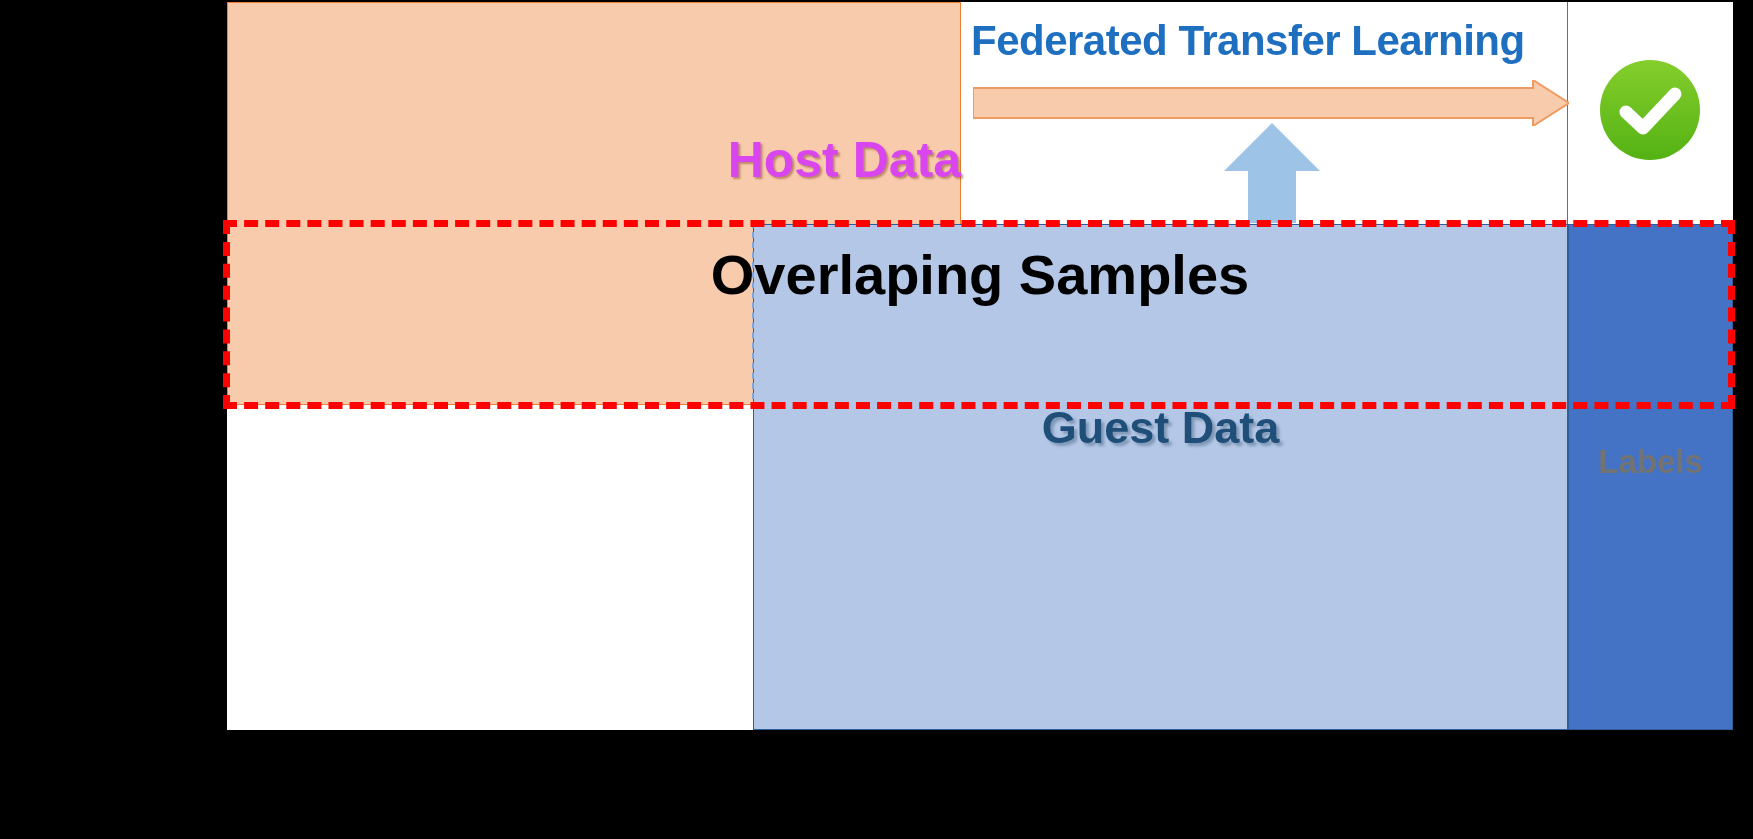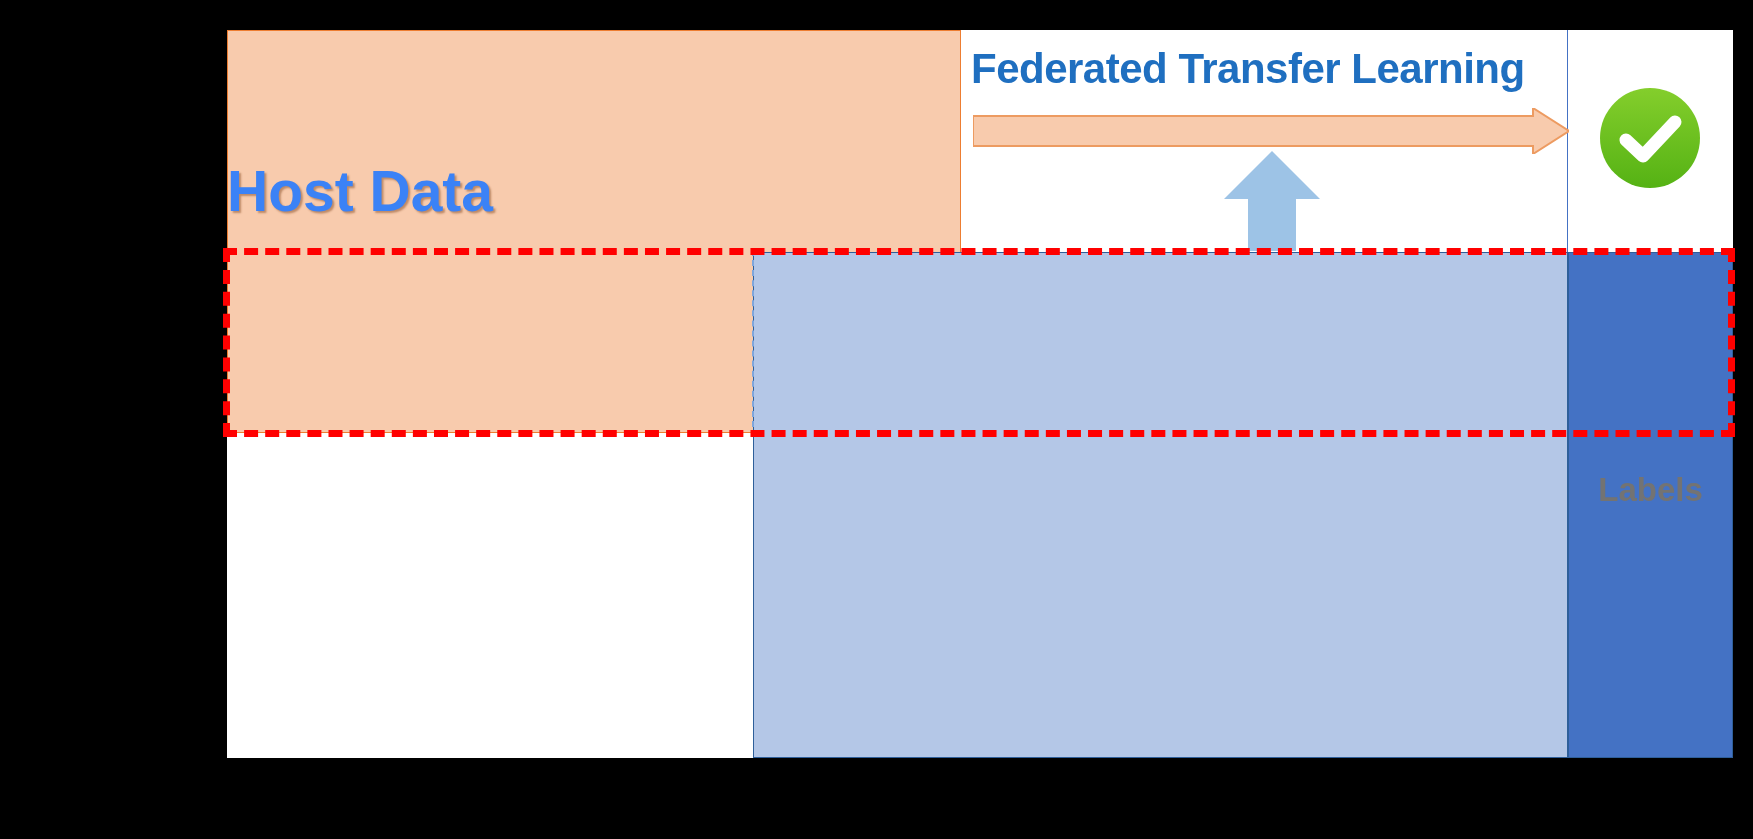--- a/index.html
+++ b/index.html
@@ -8,21 +8,20 @@
     padding: 0;
     background: #000000;
   }
   #canvas {
     position: relative;
     width: 1753px;
     height: 758px;
     background: #000000;
     overflow: hidden;
     font-family: "Liberation Sans", sans-serif;
-    margin-top: 28px;
   }
 
   
   .rect { position: absolute; box-sizing: border-box; }
 
   #host-data-box {
     left: 227px; top: 2px;
     width: 734px; height: 403px;
     background: #F8CBAD;
     border: 1px solid #ED7D31;
@@ -70,23 +69,23 @@
   .lbl {
     position: absolute;
     white-space: nowrap;
     font-weight: bold;
     line-height: 1;
   }
 
   #host-data-label {
     left: 227px; top: 135px;
     width: 734px;
-    text-align: left;
-    font-size: 57px;
-    color: #3b82f6;
+    text-align: right;
+    font-size: 50px;
+    color: #d946ef;
     text-shadow: 2px 2px 2px rgba(120,60,20,0.45);
   }
 
   #guest-data-label {
     left: 753px; top: 405px;
     width: 815px;
     text-align: center;
     font-size: 45px;
     color: #1F4E79;
     text-shadow: 3px 3px 3px rgba(60,90,120,0.45);
@@ -192,17 +191,19 @@
     <circle cx="52" cy="52" r="50" fill="url(#greenGrad)"></circle>
     <path d="M28 54 L45 70 L77 36" fill="none" stroke="#FFFFFF" stroke-width="13" stroke-linecap="round" stroke-linejoin="round"></path>
   </svg>
 
   <div id="overlap-dashed-box"></div>
 
   <div id="ftl-title" class="lbl">Federated Transfer Learning</div>
 
   <div id="host-data-label" class="lbl">Host Data</div>
 
-
+  <div id="overlap-label" class="lbl">Overlaping Samples</div>
+
+  <div id="guest-data-label" class="lbl">Guest Data</div>
 
   <div id="labels-label" class="lbl">Labels</div>
 
 </div>
 
 </body></html>

